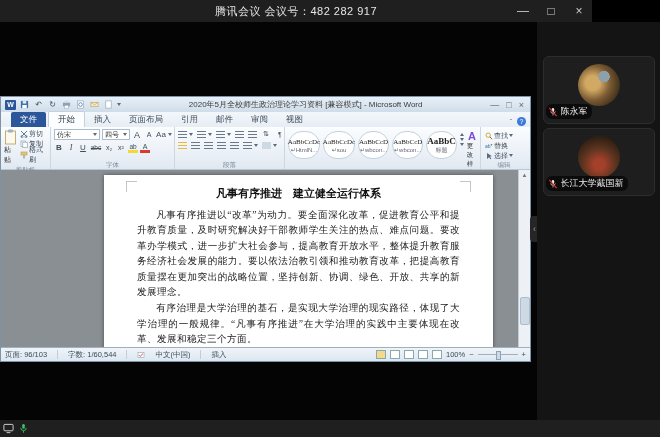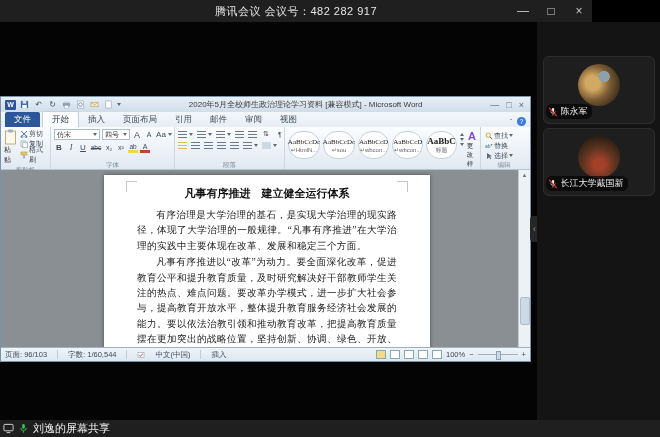--- a/index.html
+++ b/index.html
@@ -44,21 +44,21 @@
   .wtitle{height:15px;background:linear-gradient(#e8f0f8,#cfdde9);display:flex;align-items:center;
           padding:0 4px;flex:none;}
   .qat{display:flex;align-items:center;gap:3px;}
   .qat .qi{width:11px;height:10px;display:flex;align-items:center;justify-content:center;font-size:8px;color:#44576b;}
   .wlogo{width:11px;height:10px;background:#2b579a;color:#fff;font-size:7px;font-weight:bold;
          display:flex;align-items:center;justify-content:center;border-radius:1px;}
   .wtitle-text{flex:1;text-align:center;color:#3c3c3c;font-size:8px;white-space:nowrap;overflow:hidden;}
   .wctl{display:flex;gap:7px;color:#5a6b7c;font-size:9px;padding-right:2px;}
 
   .tabs{height:15px;background:linear-gradient(#f3f7fb,#e6edf4);display:flex;align-items:flex-end;
-        padding-left:4px;flex:none;position:relative;}
+        padding-left:10px;flex:none;position:relative;}
   .tab{padding:2px 9px 1px;font-size:8.5px;color:#3f4c59;}
   .tab.file{background:#2b579a;color:#fff;border-radius:2px 2px 0 0;margin-right:2px;}
   .tab.active{background:#fbfdfe;border:1px solid #c3d0dd;border-bottom:none;border-radius:2px 2px 0 0;color:#2b3845;}
   .tab-right{position:absolute;right:4px;bottom:1px;display:flex;gap:5px;align-items:center;}
   .help{width:9px;height:9px;border-radius:50%;background:#3a7ad9;color:#fff;font-size:7px;
         display:flex;align-items:center;justify-content:center;}
 
   .ribbon{height:42px;background:linear-gradient(#fbfdff,#e9eff6 70%,#dfe8f1);border-bottom:1px solid #b9c6d3;
           display:flex;flex:none;}
   .group{display:flex;flex-direction:column;border-right:1px solid #ccd7e1;padding:2px 3px 0;box-sizing:border-box;}
@@ -76,21 +76,21 @@
   .lines{width:9px;height:7px;background:repeating-linear-gradient(#6a7a8a 0 1px,transparent 1px 3px);}
   .style-card{width:30px;height:26px;background:#fff;border:1px solid #c3d0dd;border-radius:14px;
               display:flex;flex-direction:column;align-items:center;justify-content:center;margin-top:2px;}
   .style-card .sample{font-family:"Liberation Serif",serif;font-size:7px;color:#222;white-space:nowrap;}
   .style-card .sname{font-size:6px;color:#667;white-space:nowrap;overflow:hidden;max-width:28px;}
   .chg{display:flex;flex-direction:column;align-items:center;justify-content:center;width:30px;margin-top:2px;}
   .chgAA{font-size:11px;font-weight:bold;color:#7a4bd8;line-height:11px;}
   .edit-col{display:flex;flex-direction:column;justify-content:space-between;height:32px;padding-top:2px;}
 
   .docarea{flex:1;background:#8a8f94;position:relative;overflow:hidden;}
-  .page{position:absolute;left:103px;top:5px;width:326px;height:220px;background:#fff;
+  .page{position:absolute;left:103px;top:5px;width:389px;height:220px;background:#fff;
         box-shadow:0 0 4px rgba(0,0,0,.45);padding:9px 33px 0;box-sizing:border-box;overflow:hidden;}
   .crop{position:absolute;top:6px;width:10px;height:10px;border-top:1px solid #c5c5c5;}
   .crop.l{left:22px;border-left:1px solid #c5c5c5;}
   .crop.r{right:22px;border-right:1px solid #c5c5c5;}
   .doc-title{font-family:"Liberation Serif",serif;font-weight:bold;font-size:11px;color:#111;
              text-align:center;margin:2px 0 6px;}
   .doc-p{font-family:"Liberation Serif",serif;font-size:9.6px;line-height:15.4px;color:#1a1a1a;
          text-align:justify;text-indent:2em;margin:0 0 1px;letter-spacing:.4px;}
   .vscroll{position:absolute;right:0;top:0;width:11px;height:100%;background:#edf1f6;border-left:1px solid #c2cdd8;}
   .vscroll .up{position:absolute;top:1px;left:1px;width:9px;height:9px;color:#6a7a8a;font-size:6px;
@@ -357,22 +357,22 @@
         </div>
         <div class="glabel">编辑</div>
       </div>
     </div>
 
     <div class="docarea">
       <div class="page">
         <div class="crop l"></div>
         <div class="crop r"></div>
         <div class="doc-title">凡事有序推进　建立健全运行体系</div>
+        <p class="doc-p">凡事有序推进以“改革”为动力。要全面深化改革，促进教育公平和提升教育质量，及时研究解决好干部教师学生关注的热点、难点问题。要改革办学模式，进一步扩大社会参与，提高教育开放水平，整体提升教育服务经济社会发展的能力。要以依法治教引领和推动教育改革，把提高教育质量摆在更加突出的战略位置，坚持创新、协调、绿色、开放、共享的新发展理念。</p>
         <p class="doc-p">有序治理是大学治理的基石，是实现大学治理的现实路径，体现了大学治理的一般规律。“凡事有序推进”在大学治理的实践中主要体现在改革、发展和稳定三个方面。</p>
-        <p class="doc-p">凡事有序推进以“改革”为动力。要全面深化改革，促进教育公平和提升教育质量，及时研究解决好干部教师学生关注的热点、难点问题。要改革办学模式，进一步扩大社会参与，提高教育开放水平，整体提升教育服务经济社会发展的能力。要以依法治教引领和推动教育改革，把提高教育质量摆在更加突出的战略位置，坚持创新、协调、绿色、开放、共享的新发展理念。</p>
       </div>
       <div class="vscroll">
         <div class="up">▲</div>
         <div class="thumb"></div>
       </div>
     </div>
 
     <div class="statusbar">
       <span>页面: 96/103</span>
       <span class="sb-sep"></span>
@@ -438,16 +438,15 @@
   <div class="bottombar">
     <svg width="11" height="11" viewBox="0 0 12 12">
         <rect x="1" y="1.5" width="10" height="7" rx="1" fill="none" stroke="#dcdcdc" stroke-width="1"></rect>
         <line x1="4" y1="10.5" x2="8" y2="10.5" stroke="#dcdcdc" stroke-width="1"></line>
       </svg>
     <svg width="11" height="11" viewBox="0 0 12 12">
         <rect x="4.6" y="1" width="2.8" height="5.2" rx="1.4" fill="#3ac25b"></rect>
         <path d="M3 5.3 a3 3 0 0 0 6 0" fill="none" stroke="#3ac25b" stroke-width="1"></path>
         <line x1="6" y1="8.7" x2="6" y2="10.6" stroke="#3ac25b" stroke-width="1"></line>
       </svg>
-    <span class="label">刘逸的屏幕共享</span>
   </div>
 
 </div>
 
 </body></html>

